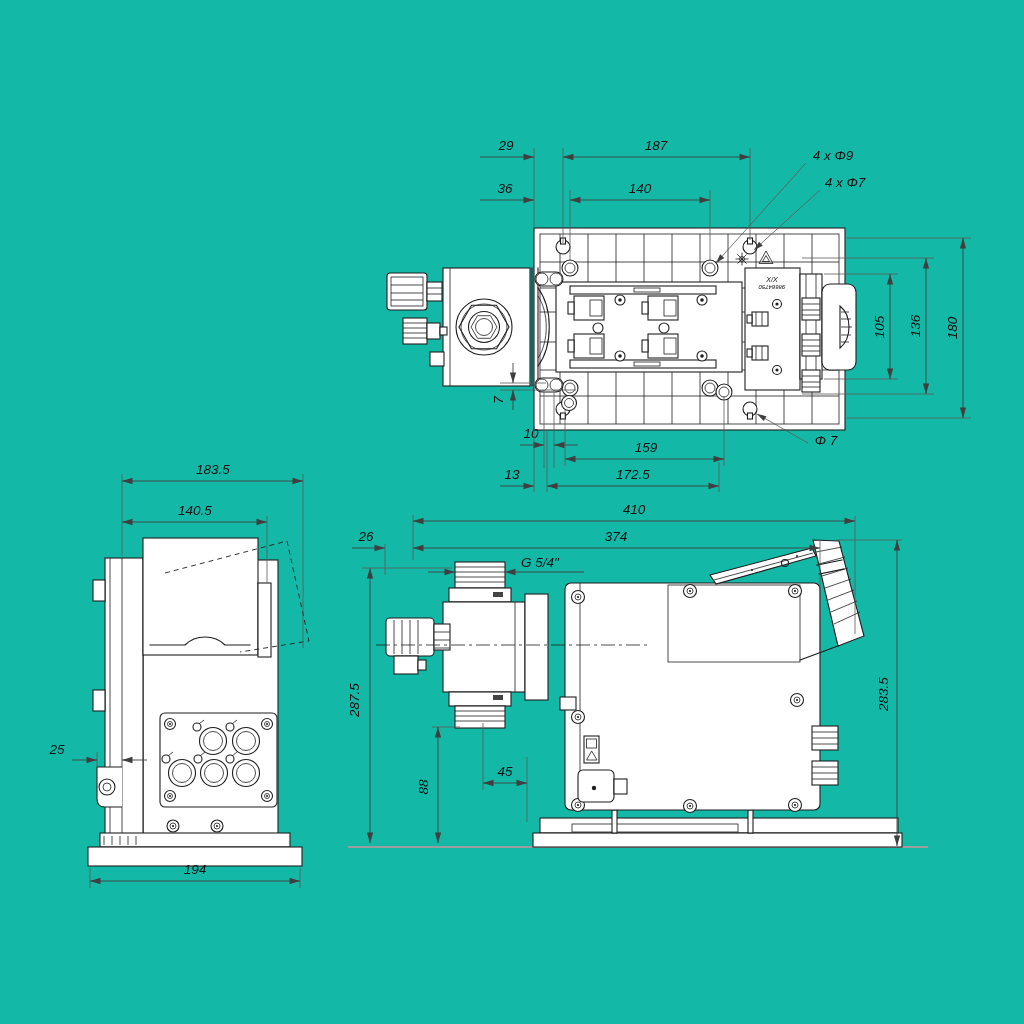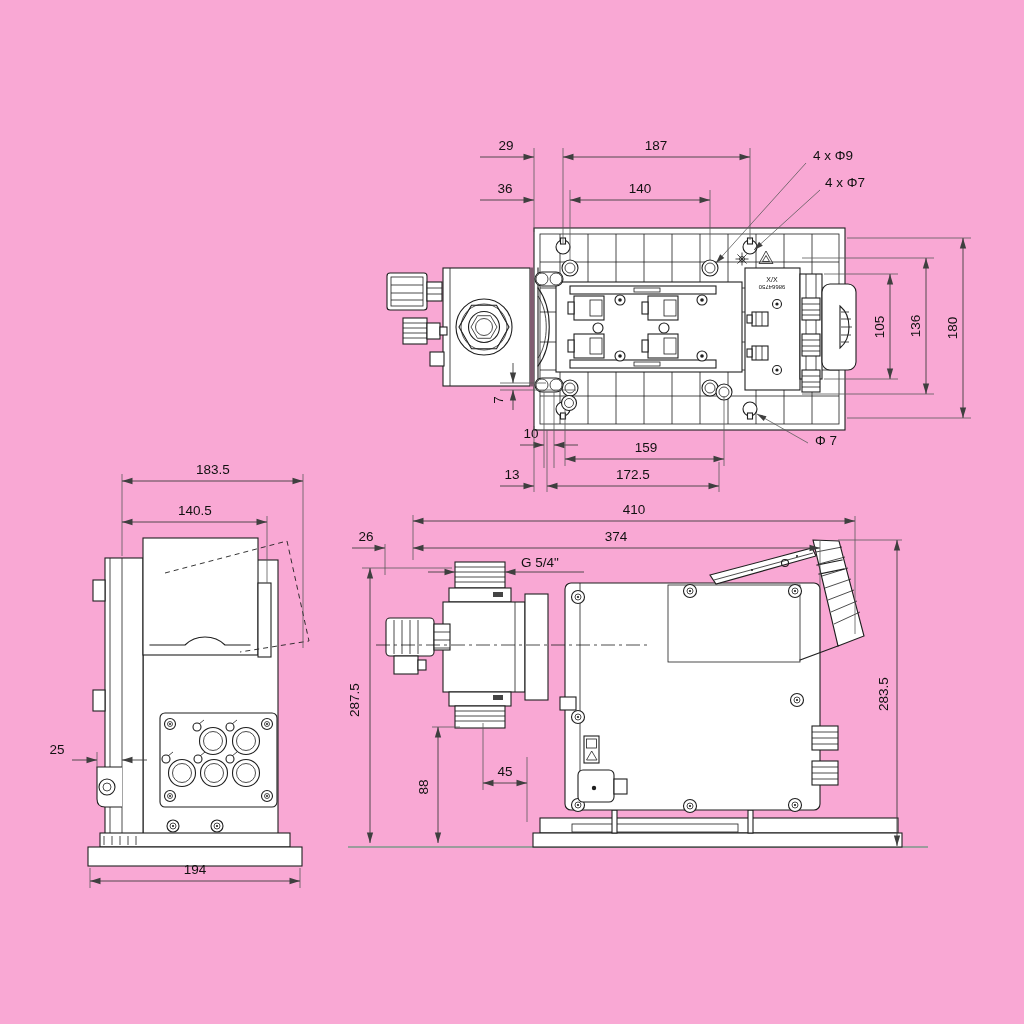--- a/index.html
+++ b/index.html
@@ -1,17 +1,17 @@
 <!DOCTYPE html>
 <html><head>
 <meta charset="utf-8">
 <style>
   html,body{margin:0;padding:0;background:#fff;}
-  #canvas{position:relative;width:1024px;height:1024px;background:#f9a8d4;overflow:hidden;
-          font-family:"Liberation Sans","DejaVu Sans",sans-serif;}
+  #canvas{position:relative;width:1024px;height:1024px;background:#14b8a6;overflow:hidden;
+          font-family:"Liberation Sans","DejaVu Sans",sans-serif;font-style:italic;}
   svg{position:absolute;left:0;top:0;}
   .p  {stroke:#1f1f1f;stroke-width:1.1;fill:none;stroke-linecap:square;}
   .pf {stroke:#1f1f1f;stroke-width:1.1;fill:#ffffff;}
   .pl {stroke:#1f1f1f;stroke-width:0.8;fill:none;}
   .d  {stroke:#3f3f3f;stroke-width:0.9;fill:none;}
   .e  {stroke:#5a5a5a;stroke-width:0.8;fill:none;}
   .t  {font-size:13.5px;fill:#111;text-anchor:middle;}
   .ts {font-size:7px;fill:#111;text-anchor:middle;}
   .tss{font-size:6px;fill:#111;text-anchor:middle;}
   .dash{stroke:#1f1f1f;stroke-width:0.9;fill:none;stroke-dasharray:5 4;}

